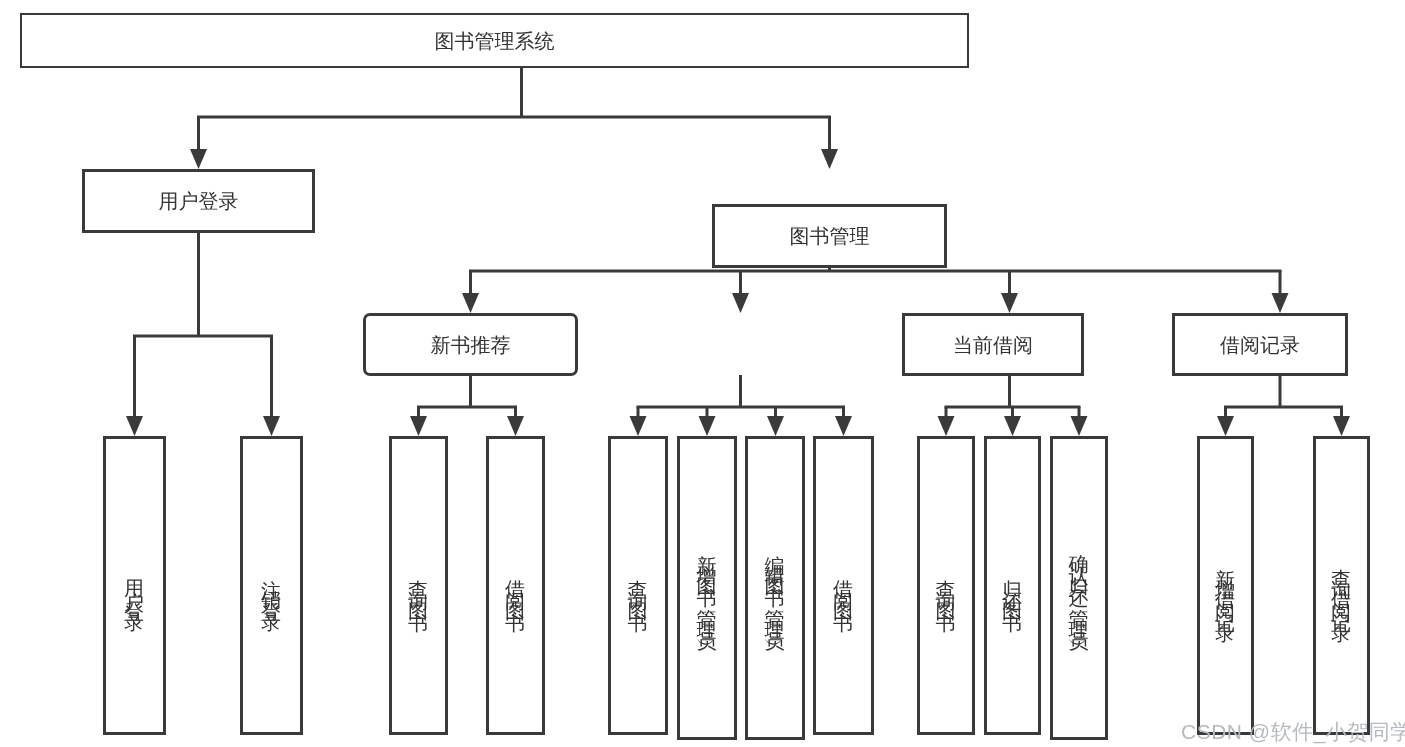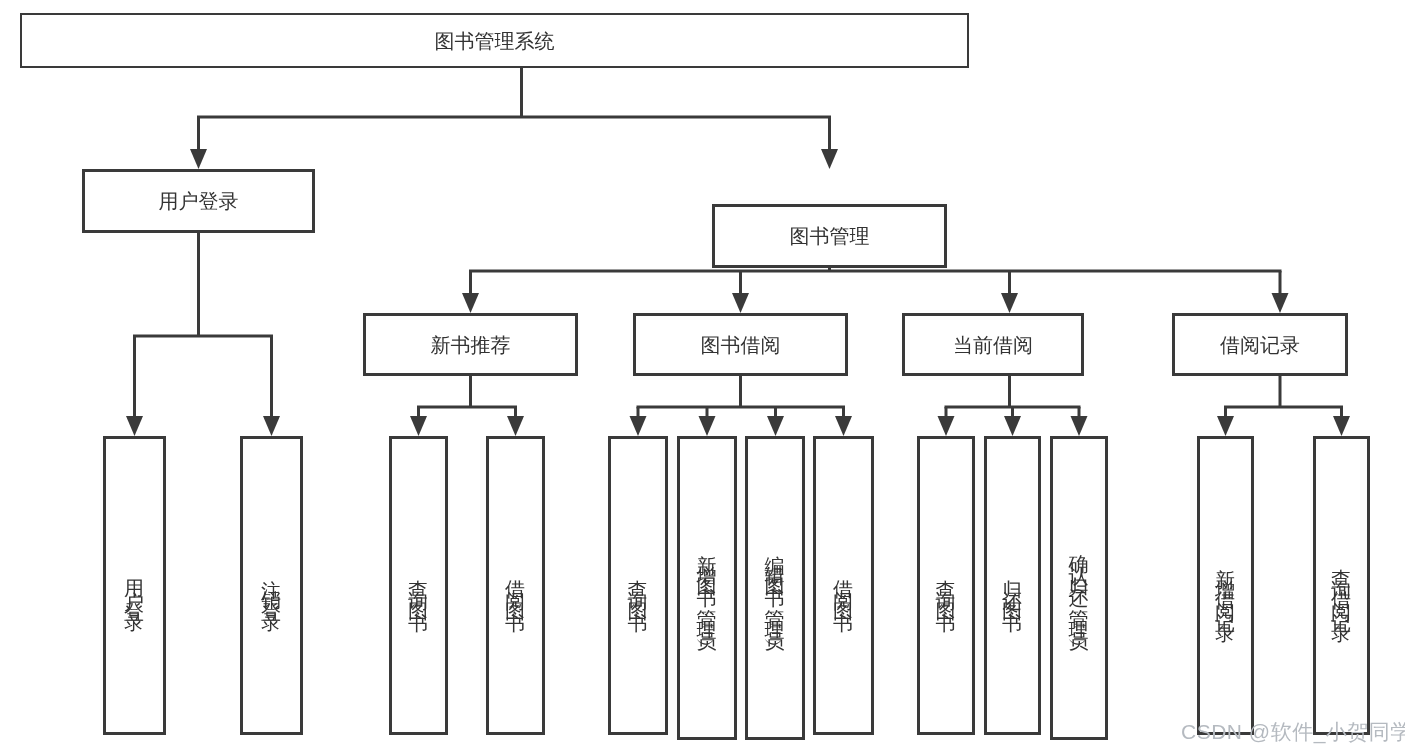--- a/index.html
+++ b/index.html
@@ -114,22 +114,21 @@
       <polygon points="1217,416 1234,416 1225.5,436" fill="#3a3a3a"></polygon>
       <line x1="1341.5" y1="407" x2="1341.5" y2="422" stroke="#3a3a3a" stroke-width="3"></line>
       <polygon points="1333,416 1350,416 1341.5,436" fill="#3a3a3a"></polygon>
     </svg>
 
   <div class="node root" style="left:20px; top:13px; width:949px; height:55px;">图书管理系统</div>
 
   <div class="node" style="left:82px; top:169px; width:233px; height:64px;">用户登录</div>
   <div class="node" style="left:712px; top:169px; width:235px; height:64px;margin-top:35px;">图书管理</div>
 
-  <div class="node" style="left:363px; top:313px; width:215px; height:63px;">新书推荐</div>
-  <div class="node" style="left:633px; top:313px; width:215px; height:63px;">图书借阅</div>
+  <div class="node" style="left:363px; top:313px; width:215px; height:63px;border-radius:7px;">新书推荐</div>
   <div class="node" style="left:902px; top:313px; width:182px; height:63px;">当前借阅</div>
   <div class="node" style="left:1172px; top:313px; width:176px; height:63px;">借阅记录</div>
 
   <div class="node leaf" style="left:103px; top:436px; width:63px; height:299px;">用户登录</div>
   <div class="node leaf" style="left:240px; top:436px; width:63px; height:299px;">注销登录</div>
 
   <div class="node leaf" style="left:389px; top:436px; width:59px; height:299px;">查询图书</div>
   <div class="node leaf" style="left:486px; top:436px; width:59px; height:299px;">借阅图书</div>
 
   <div class="node leaf" style="left:608px; top:436px; width:60px; height:299px;">查询图书</div>

